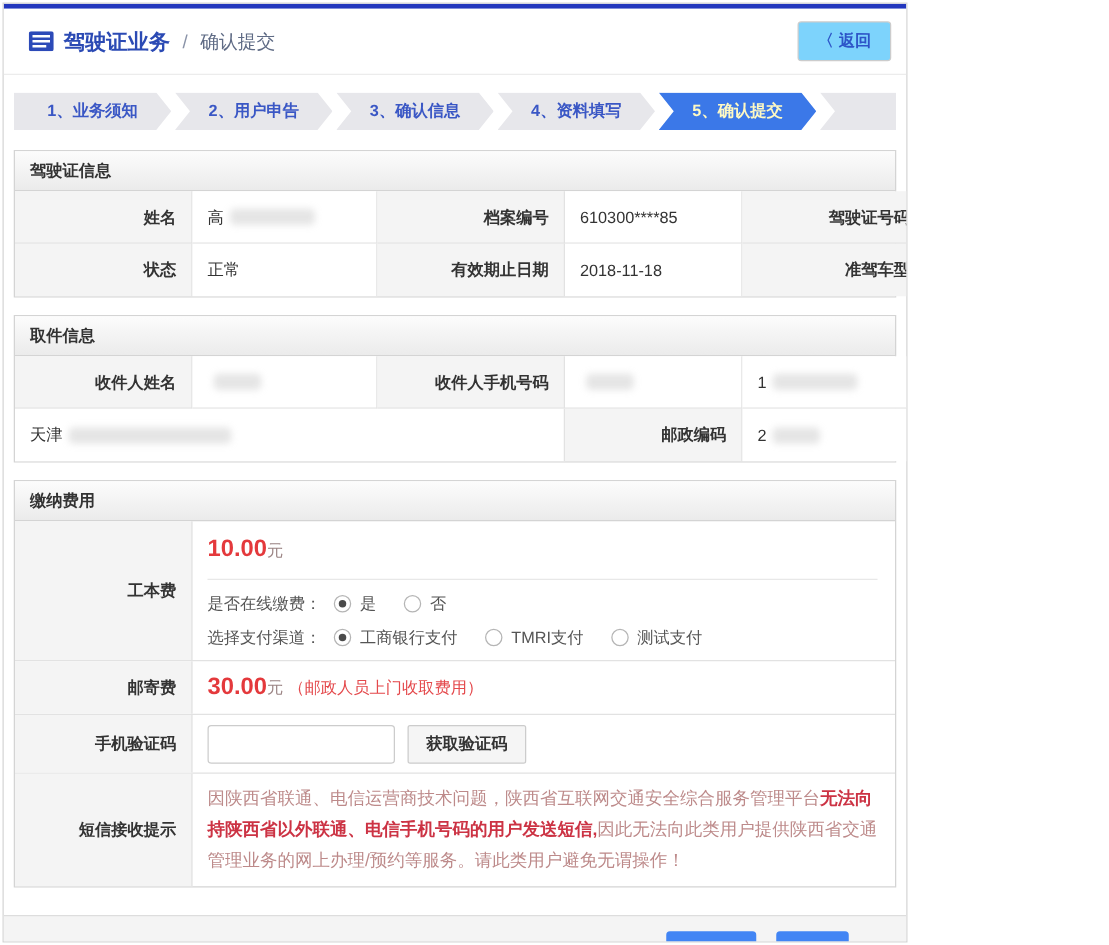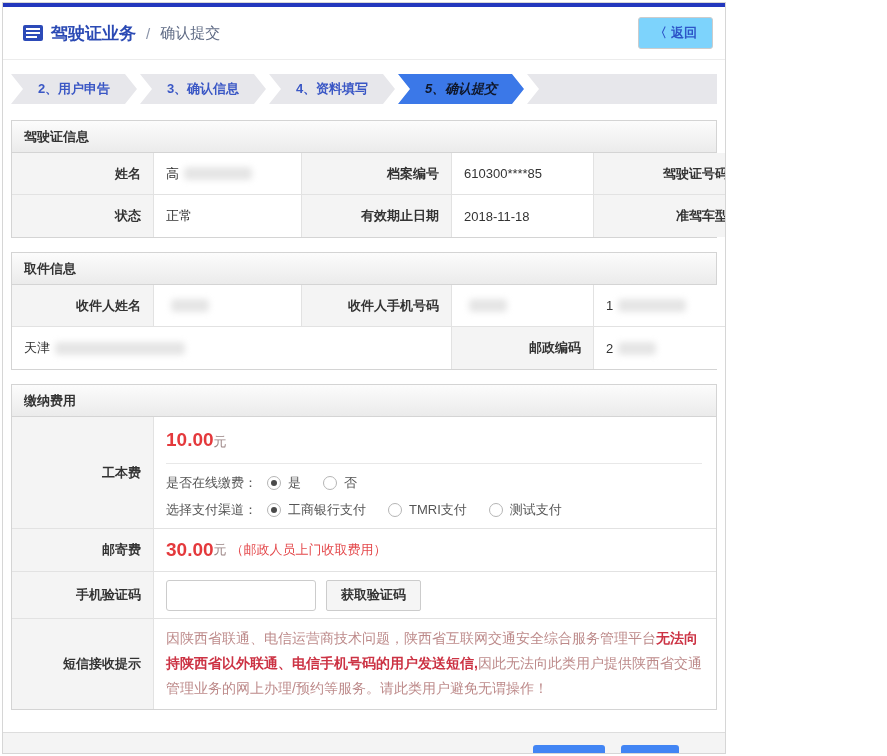--- a/index.html
+++ b/index.html
@@ -15,21 +15,21 @@
   .sep { font-size:15px; color:#8a93a8; margin:0 2px; }
   .subtitle { font-size:15px; color:#5f6b85; }
   .back-btn { background:#7dd3fc; border:1px solid #ccc; border-radius:3px; padding:6px 15px; font-size:13px; font-weight:bold; color:#2d55c8; cursor:pointer; font-family:inherit; }
   .back-btn .chev { margin-right:4px; font-weight:bold; }
 
   
   .steps { display:flex; margin:14px 8px 16px 8px; height:30px; background:#fff; }
   .step { flex:0 0 126px; margin-right:3px; background:#e7e7eb; color:#3a57c5; font-size:13px; font-weight:bold; display:flex; align-items:center; justify-content:center;
           clip-path:polygon(0 0, calc(100% - 12px) 0, 100% 50%, calc(100% - 12px) 100%, 0 100%, 12px 50%); }
   .step.first { clip-path:polygon(0 0, calc(100% - 12px) 0, 100% 50%, calc(100% - 12px) 100%, 0 100%); }
-  .step.active { background:#3b78e8; color:#0f172a;font-style:italic; }
+  .step.active { background:#3b78e8; color:#fef9c3; }
   .step-filler { flex:1; background:#e7e7eb; clip-path:polygon(0 0, 100% 0, 100% 100%, 0 100%, 12px 50%); }
 
   
   .section { margin:0 8px 14px 8px; border:1px solid #d4d4d4; }
   .section-header { height:32px; line-height:32px; padding-left:12px; font-size:13px; font-weight:bold; color:#333;
                     background:linear-gradient(#fcfcfc,#ebebeb); border-bottom:1px solid #d4d4d4; }
   .grid6 { display:grid; grid-template-columns:142px 148px 150px 142px 147px 1fr; }
   .grid6 > div { height:42px; display:flex; align-items:center; font-size:13px; color:#333; border-bottom:1px solid #e2e2e2; }
   .grid6 > div:last-child, .grid6 > .rowend { }
   .grid6 .lbl { background:#f4f4f4; font-weight:bold; justify-content:flex-end; padding-right:12px; border-right:1px solid #e2e2e2; }
@@ -90,20 +90,21 @@
       <span class="title">驾驶证业务</span>
       <span class="sep">/</span>
       <span class="subtitle">确认提交</span>
     </div>
     <button class="back-btn">
       <span class="chev">〈</span><span>返回</span>
     </button>
   </div>
 
   <div class="steps">
+    <div class="step first">1、业务须知</div>
     <div class="step">2、用户申告</div>
     <div class="step">3、确认信息</div>
     <div class="step">4、资料填写</div>
     <div class="step active">5、确认提交</div>
     <div class="step-filler"></div>
   </div>
 
   <div class="section">
     <div class="section-header">驾驶证信息</div>
     <div class="grid6">

